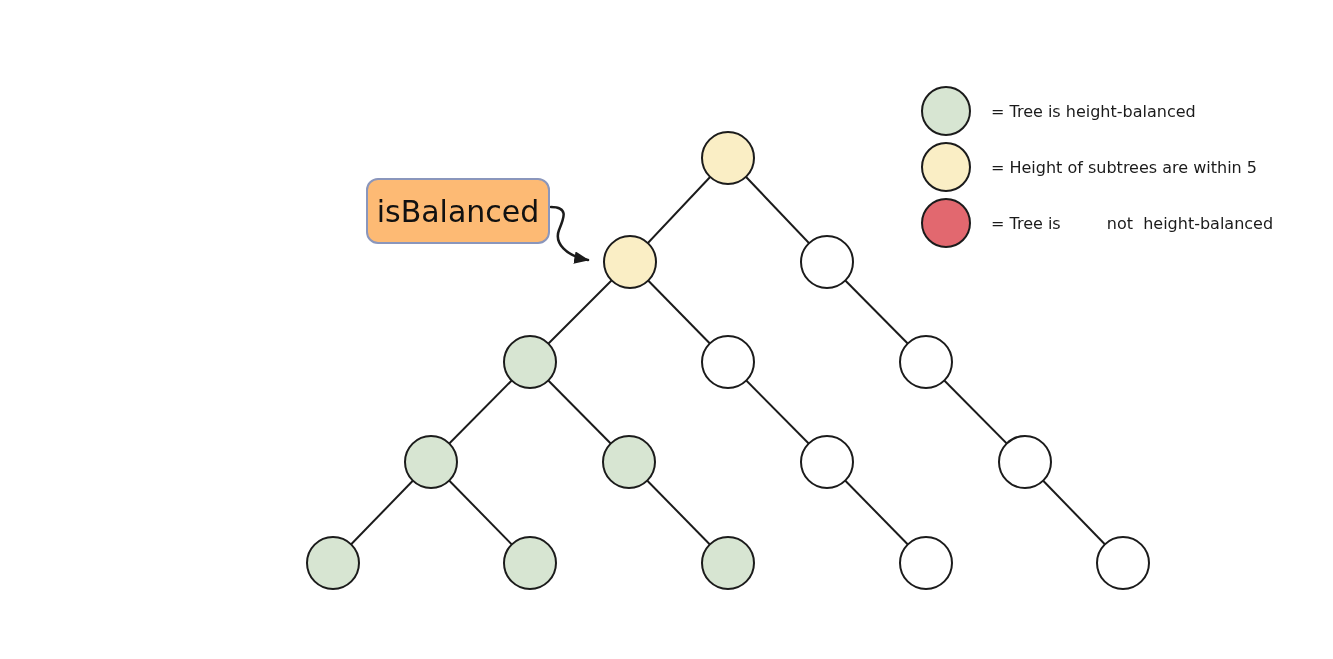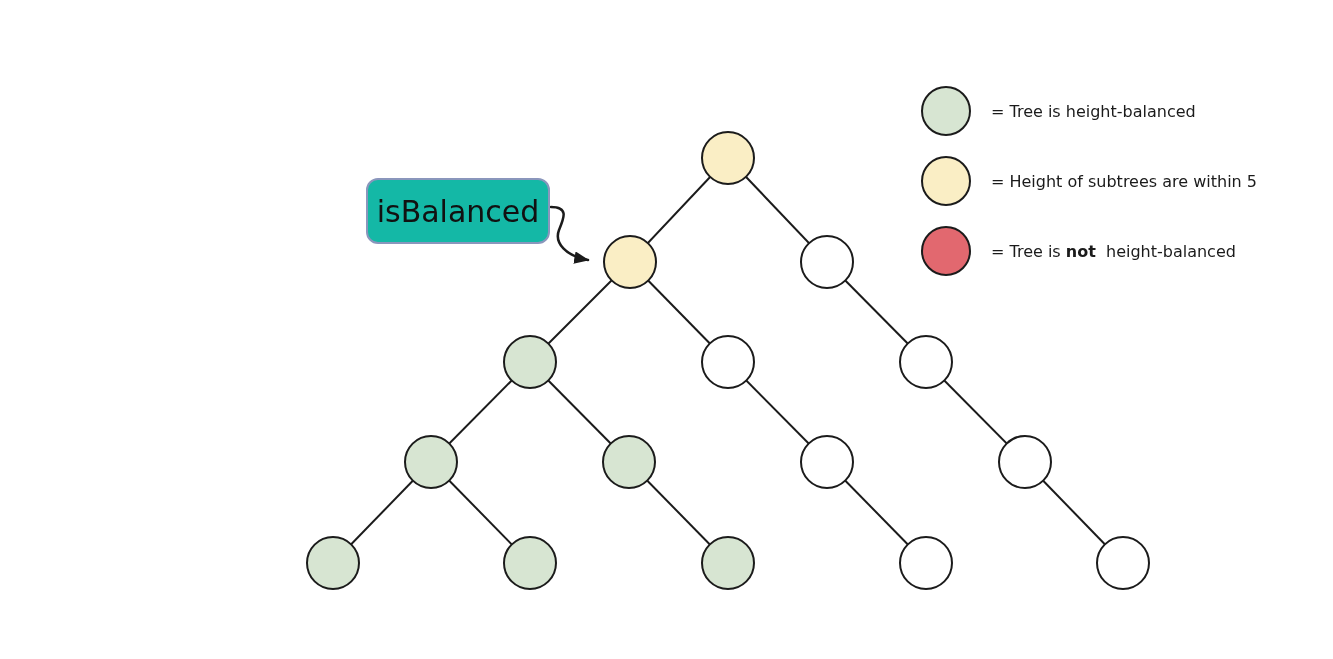--- a/index.html
+++ b/index.html
@@ -29,40 +29,40 @@
     align-items: center;
     justify-content: center;
     font-size: 30px;
     color: #111111;
   }
   .legend {
     position: absolute;
     left: 921px; top: 86px;
     display: flex;
     flex-direction: column;
-    gap: 20px;
+    gap: 6px;
   }
   .legend-row {
     display: flex;
     align-items: center;
     gap: 20px;
   }
   .legend-circle {
     width: 50px; height: 50px;
     border-radius: 50%;
     border: 2px solid #1b1b1b;
     box-sizing: border-box;
     flex: 0 0 auto;
   }
   .legend-label {
     font-size: 16px;
     white-space: pre;
     color: #1b1b1b;
   }
-  .legend-label .bold { font-weight: 700; }
+  .legend-label .bold { font-weight: 400; margin-left: 41px; }
 </style>
 </head>
 <body>
 
 <div class="stage">
 
   <svg class="tree-svg" viewBox="0 0 1333 659" xmlns="http://www.w3.org/2000/svg">
     <defs>
       <marker id="arrowhead" markerWidth="6.5" markerHeight="5.5" refX="5.5" refY="2.5" orient="auto">
         <path d="M0,0 L6,2.5 L0,5 Z" fill="#1B1B1B"></path>
@@ -97,21 +97,21 @@
         <circle cx="1025" cy="462" r="26" fill="#FFFFFF" stroke="#1B1B1B" stroke-width="2"></circle>
         <circle cx="333" cy="563" r="26" fill="#D7E5D2" stroke="#1B1B1B" stroke-width="2"></circle>
         <circle cx="530" cy="563" r="26" fill="#D7E5D2" stroke="#1B1B1B" stroke-width="2"></circle>
         <circle cx="728" cy="563" r="26" fill="#D7E5D2" stroke="#1B1B1B" stroke-width="2"></circle>
         <circle cx="926" cy="563" r="26" fill="#FFFFFF" stroke="#1B1B1B" stroke-width="2"></circle>
         <circle cx="1123" cy="563" r="26" fill="#FFFFFF" stroke="#1B1B1B" stroke-width="2"></circle>
       </g>
     <path d="M 551 207 C 569 207, 564 218, 559 230 C 554 243, 566 256, 588 260" fill="none" stroke="#1B1B1B" stroke-width="2.5" stroke-linecap="round" marker-end="url(#arrowhead)"></path>
   </svg>
 
-  <div class="annotation-box" style="background-color: #14b8a6;">
+  <div class="annotation-box" style="background-color: #fdba74;">
     <span>isBalanced</span>
   </div>
 
   <div class="legend">
 
     <div class="legend-row">
       <span class="legend-circle" style="background-color: rgb(215, 229, 210);"></span>
       <span class="legend-label"><span>= Tree is height-balanced</span><span class="bold"></span><span></span></span>
     </div>
 

